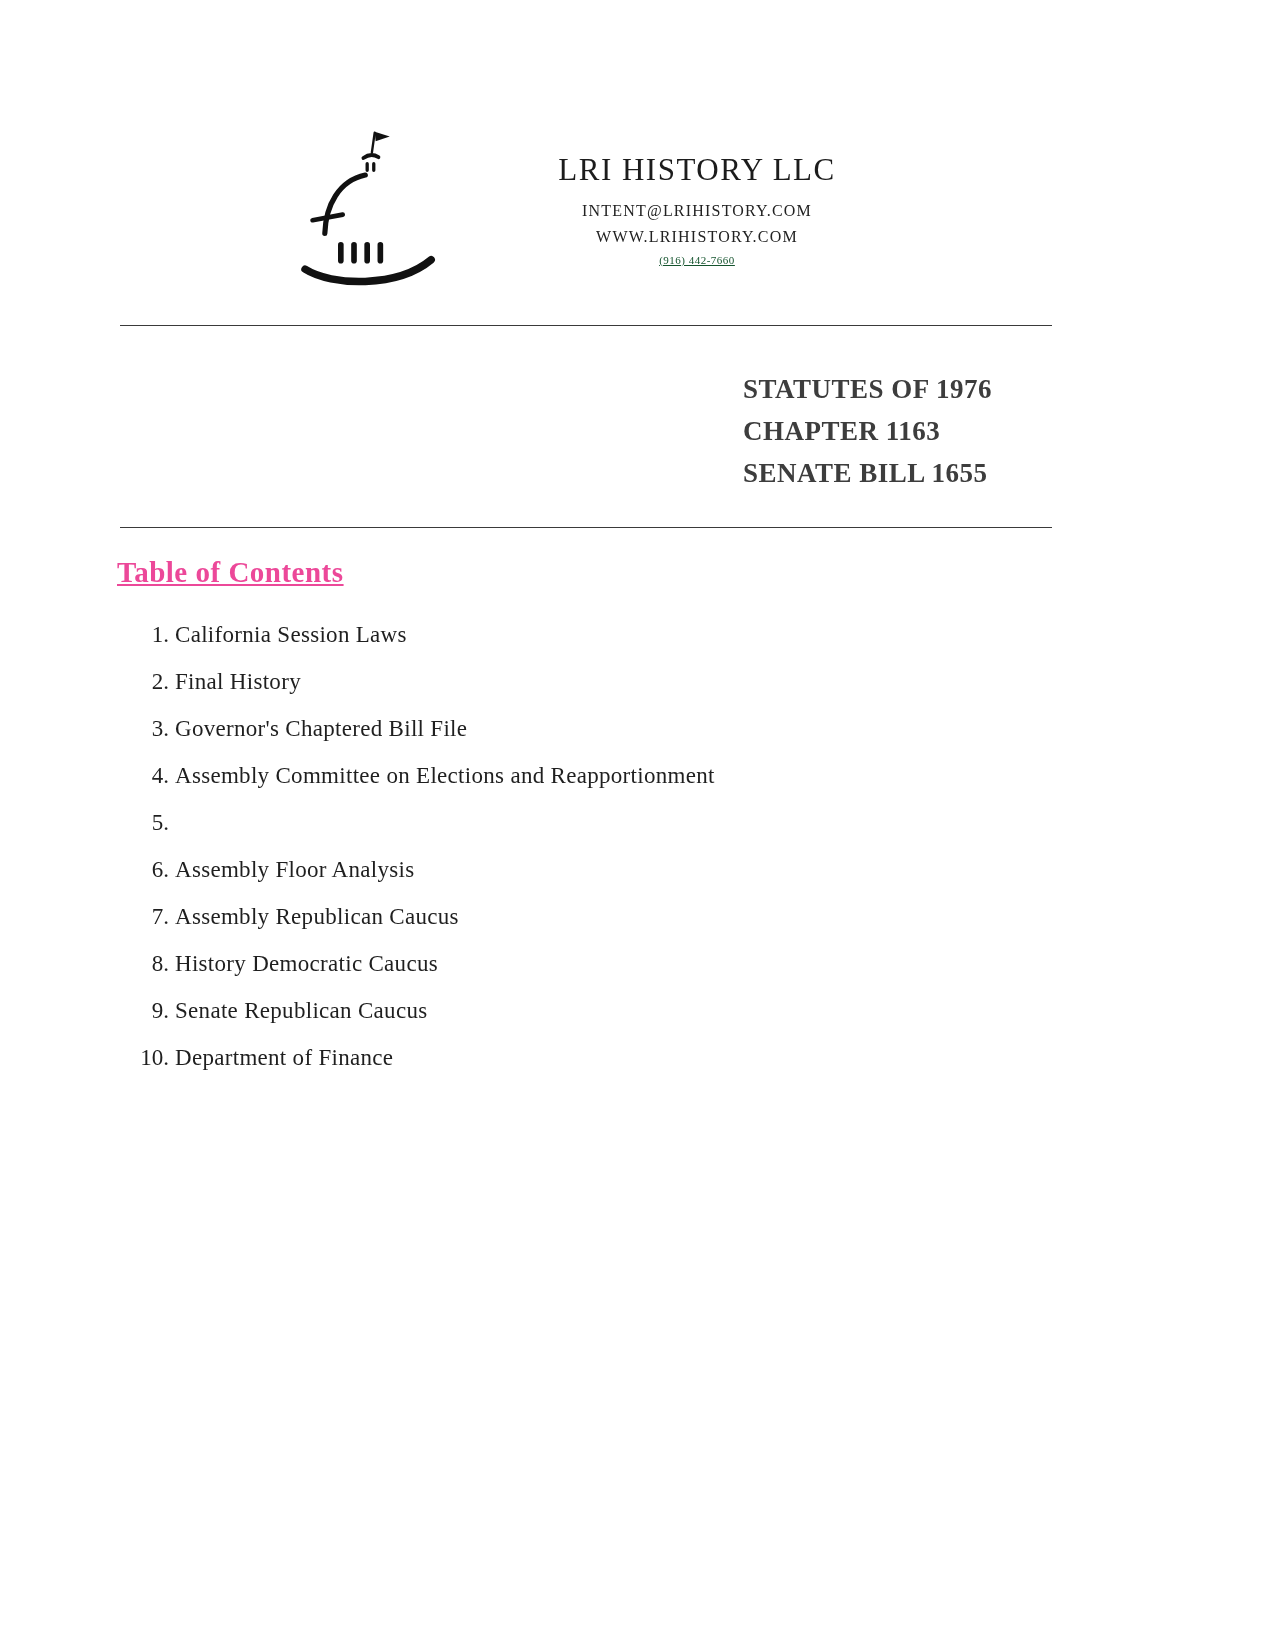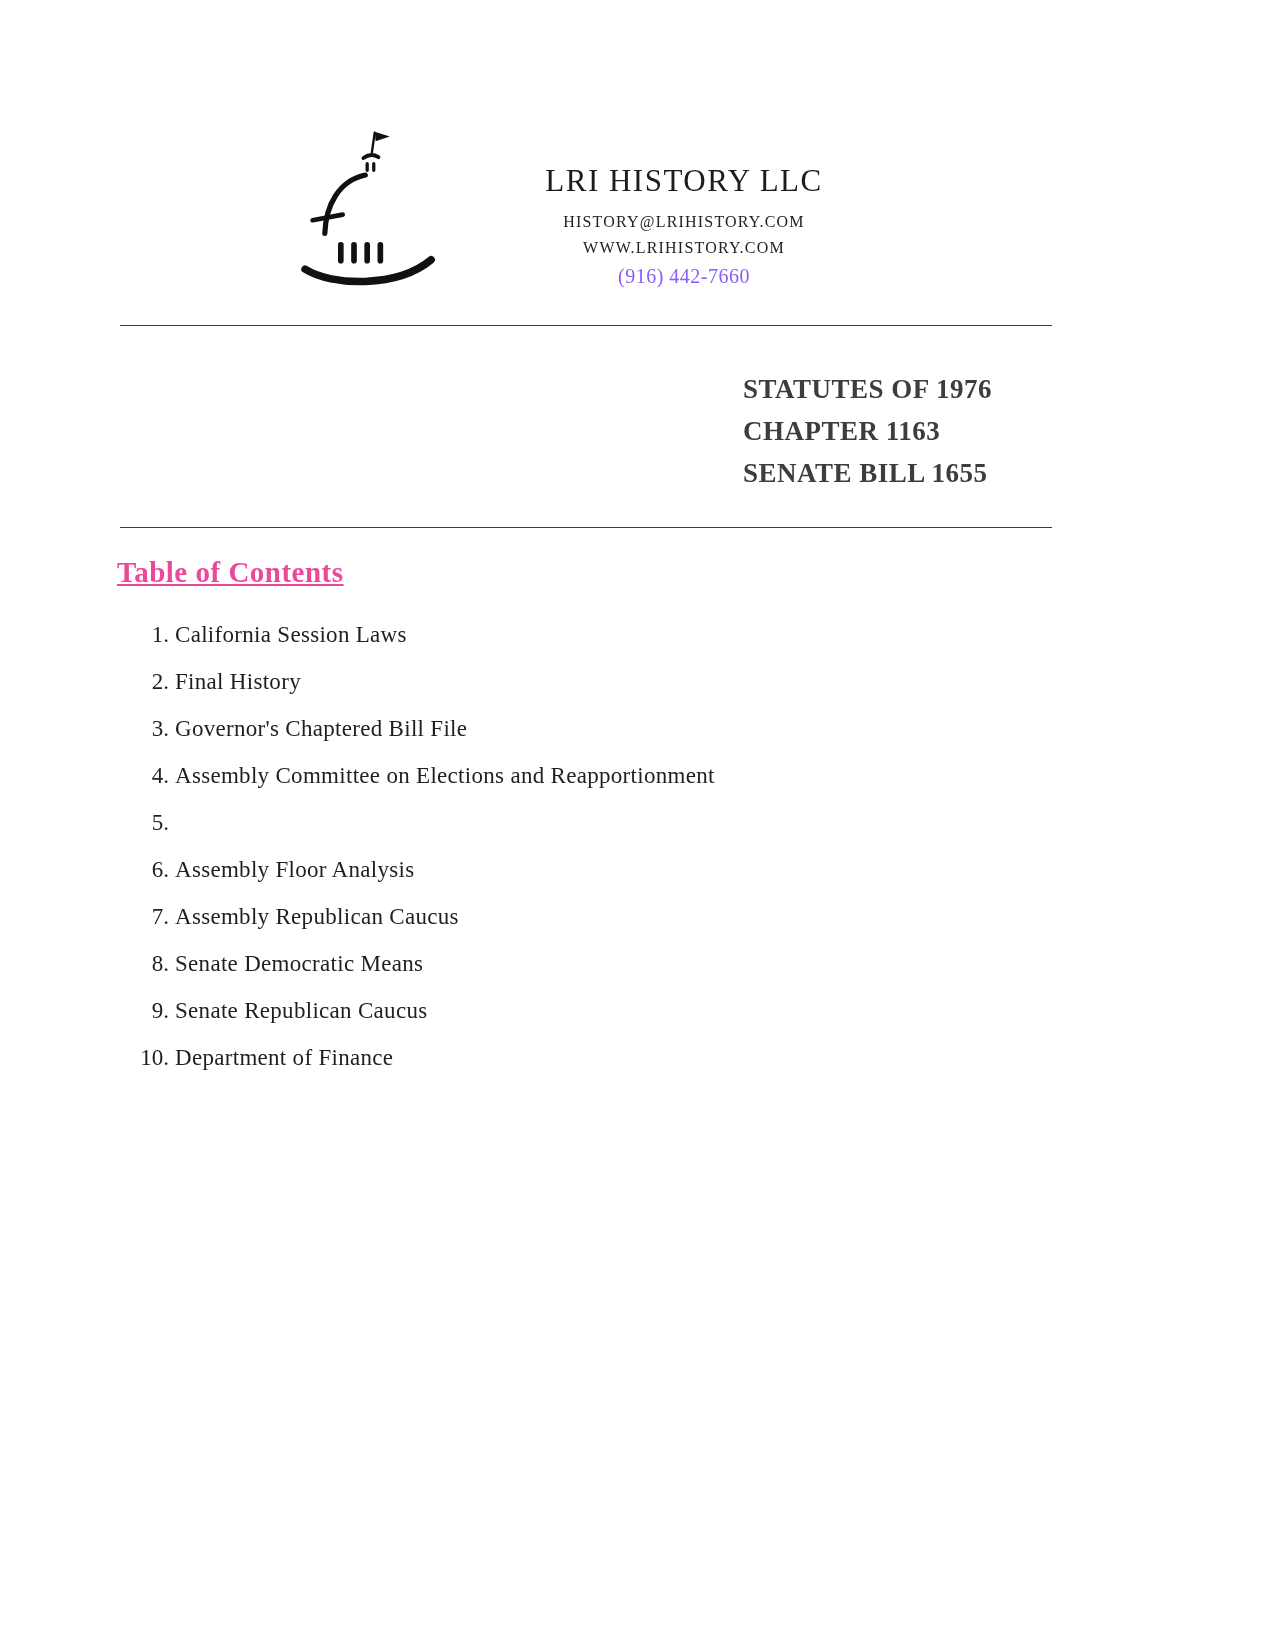--- a/index.html
+++ b/index.html
@@ -12,22 +12,22 @@
     color: #1f1f1f;
   }
   .page { position: absolute; inset: 0; background: #ffffff; }
 
   
   .header {
     position: absolute;
     top: 128px;
     left: 295px;
     display: flex;
-    align-items: flex-end;
-    gap: 29px;
+    align-items: flex-start;
+    gap: 42px;
   }
   .logo-wrap { width: 150px; height: 160px; flex: 0 0 auto; }
   .logo-wrap svg { width: 100%; height: 100%; }
   .header-text {
     margin-top: 24px;
     width: 420px;
     text-align: center;
   }
   .company-name {
     font-size: 31px;
@@ -37,23 +37,24 @@
     white-space: nowrap;
   }
   .contact-line {
     font-size: 16px;
     letter-spacing: 1.2px;
     color: #222222;
     margin-bottom: 8px;
     white-space: nowrap;
   }
   .contact-phone {
-    font-size: 20px;
+    font-size: 11px;
     letter-spacing: 0.5px;
-    color: #8b5cf6;
+    color: #14532d;
+    text-decoration: underline;
   }
 
   .rule {
     position: absolute;
     left: 120px;
     width: 932px;
     border: 0;
     border-top: 1.4px solid #3a3a3a;
   }
   .rule-1 { top: 325px; }
@@ -129,21 +130,21 @@
         <path d="M44,124 l0,17" stroke="#111" stroke-width="6" stroke-linecap="round"></path>
         <path d="M58,124 l0,17" stroke="#111" stroke-width="6" stroke-linecap="round"></path>
         <path d="M72,124 l0,17" stroke="#111" stroke-width="6" stroke-linecap="round"></path>
         <path d="M86,124 l0,17" stroke="#111" stroke-width="6" stroke-linecap="round"></path>
 
         <path d="M6,150 C34,168 104,170 140,140" stroke="#111" stroke-width="8" stroke-linecap="round"></path>
       </svg>
     </div>
     <div class="header-text">
       <div class="company-name">LRI HISTORY LLC</div>
-      <div class="contact-line">HISTORY@LRIHISTORY.COM</div>
+      <div class="contact-line">INTENT@LRIHISTORY.COM</div>
       <div class="contact-line">WWW.LRIHISTORY.COM</div>
       <div class="contact-phone">(916) 442-7660</div>
     </div>
   </div>
 
   <hr class="rule rule-1">
   <hr class="rule rule-2">
 
   <div class="statutes">
     <div>STATUTES OF 1976</div>
@@ -176,21 +177,21 @@
     <li class="toc-item">
       <span class="toc-num">6.</span>
       <span class="toc-label">Assembly Floor Analysis</span>
     </li>
     <li class="toc-item">
       <span class="toc-num">7.</span>
       <span class="toc-label">Assembly Republican Caucus</span>
     </li>
     <li class="toc-item">
       <span class="toc-num">8.</span>
-      <span class="toc-label">Senate Democratic Means</span>
+      <span class="toc-label">History Democratic Caucus</span>
     </li>
     <li class="toc-item">
       <span class="toc-num">9.</span>
       <span class="toc-label">Senate Republican Caucus</span>
     </li>
     <li class="toc-item">
       <span class="toc-num">10.</span>
       <span class="toc-label">Department of Finance</span>
     </li>
   </ul>

